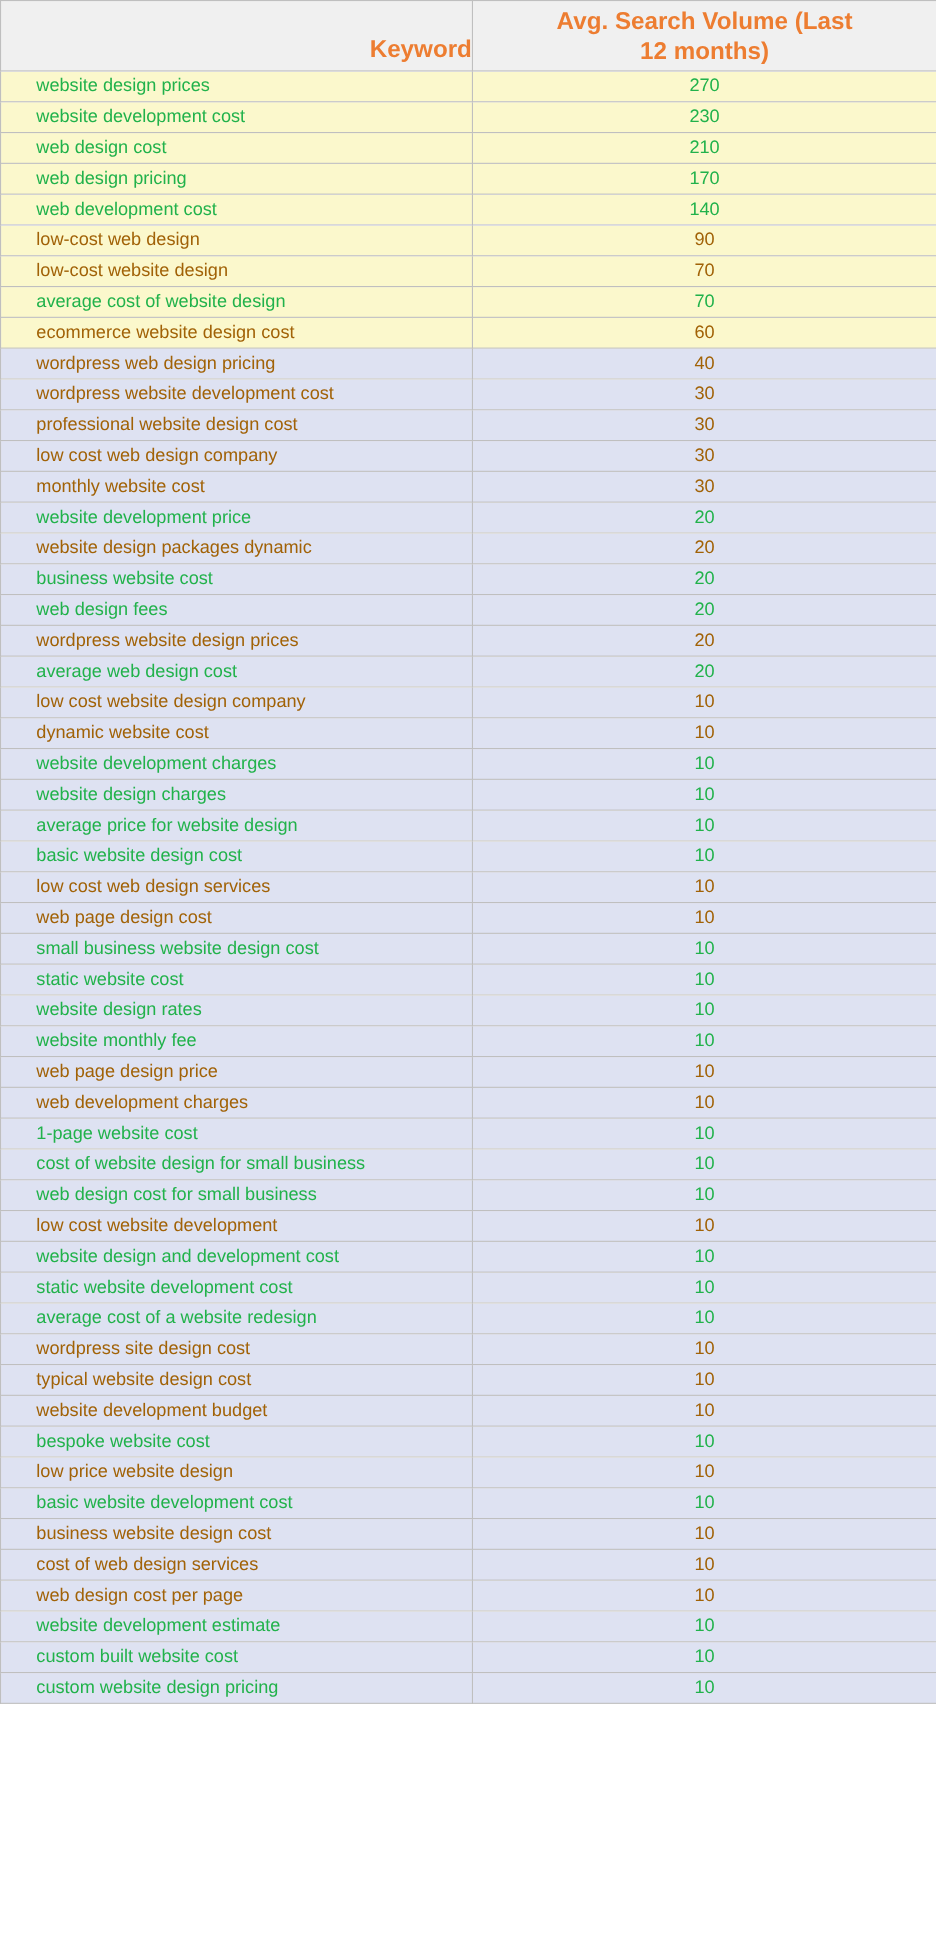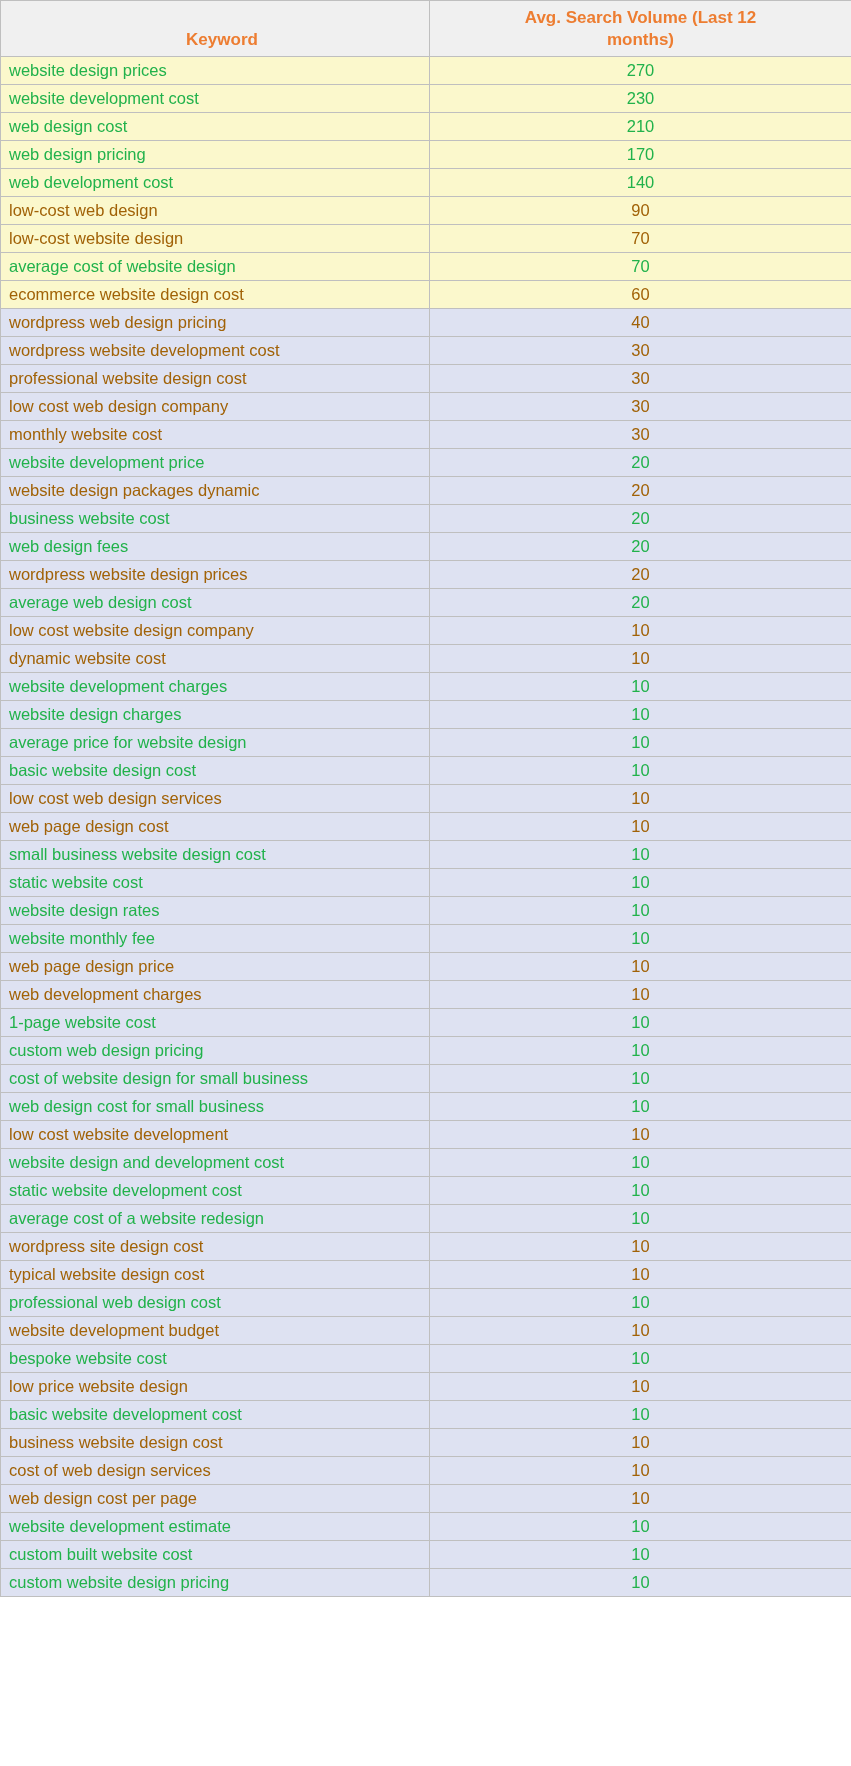--- a/index.html
+++ b/index.html
@@ -24,45 +24,45 @@
 
   #kw-table th, #kw-table td {
     border: 1px solid #bfbfbf;
     padding: 0;
     vertical-align: middle;
   }
   #kw-table thead th {
     background: #f0f0f0;
     color: #ED7D31;
     font-weight: bold;
-    font-size: 17px;
+    font-size: 22px;
     height: 56px;
     line-height: 1.25;
   }
   #kw-table thead th.th-keyword {
-    text-align: center;
+    text-align: right;
     padding: 0 0 6px 14px;
     vertical-align: bottom;
   }
   #kw-table thead th.th-volume {
     text-align: center;
     padding: 4px 70px 4px 70px;
   }
 
   #kw-table tbody tr { height: 27.5px; }
   #kw-table tbody td {
     font-size: 16.5px;
     height: 27.5px;
     line-height: 27px;
     white-space: nowrap;
     overflow: hidden;
   }
   #kw-table tbody td.cell-keyword {
     text-align: left;
-    padding-left: 8px;
+    padding-left: 32px;
   }
   #kw-table tbody td.cell-volume {
     text-align: center;
     margin-top: 10px;
   }
 
   
   tr.band-yellow > td { background: #fbf8cc; }
   tr.band-blue   > td { background: #dee2f2; }
 
@@ -219,24 +219,20 @@
       </tr>
       <tr class="band-blue txt-dark">
         <td class="cell-keyword">web development charges</td>
         <td class="cell-volume">10</td>
       </tr>
       <tr class="band-blue txt-green">
         <td class="cell-keyword">1-page website cost</td>
         <td class="cell-volume">10</td>
       </tr>
       <tr class="band-blue txt-green">
-        <td class="cell-keyword">custom web design pricing</td>
-        <td class="cell-volume">10</td>
-      </tr>
-      <tr class="band-blue txt-green">
         <td class="cell-keyword">cost of website design for small business</td>
         <td class="cell-volume">10</td>
       </tr>
       <tr class="band-blue txt-green">
         <td class="cell-keyword">web design cost for small business</td>
         <td class="cell-volume">10</td>
       </tr>
       <tr class="band-blue txt-dark">
         <td class="cell-keyword">low cost website development</td>
         <td class="cell-volume">10</td>
@@ -252,24 +248,20 @@
       <tr class="band-blue txt-green">
         <td class="cell-keyword">average cost of a website redesign</td>
         <td class="cell-volume">10</td>
       </tr>
       <tr class="band-blue txt-dark">
         <td class="cell-keyword">wordpress site design cost</td>
         <td class="cell-volume">10</td>
       </tr>
       <tr class="band-blue txt-dark">
         <td class="cell-keyword">typical website design cost</td>
-        <td class="cell-volume">10</td>
-      </tr>
-      <tr class="band-blue txt-green">
-        <td class="cell-keyword">professional web design cost</td>
         <td class="cell-volume">10</td>
       </tr>
       <tr class="band-blue txt-dark">
         <td class="cell-keyword">website development budget</td>
         <td class="cell-volume">10</td>
       </tr>
       <tr class="band-blue txt-green">
         <td class="cell-keyword">bespoke website cost</td>
         <td class="cell-volume">10</td>
       </tr>

